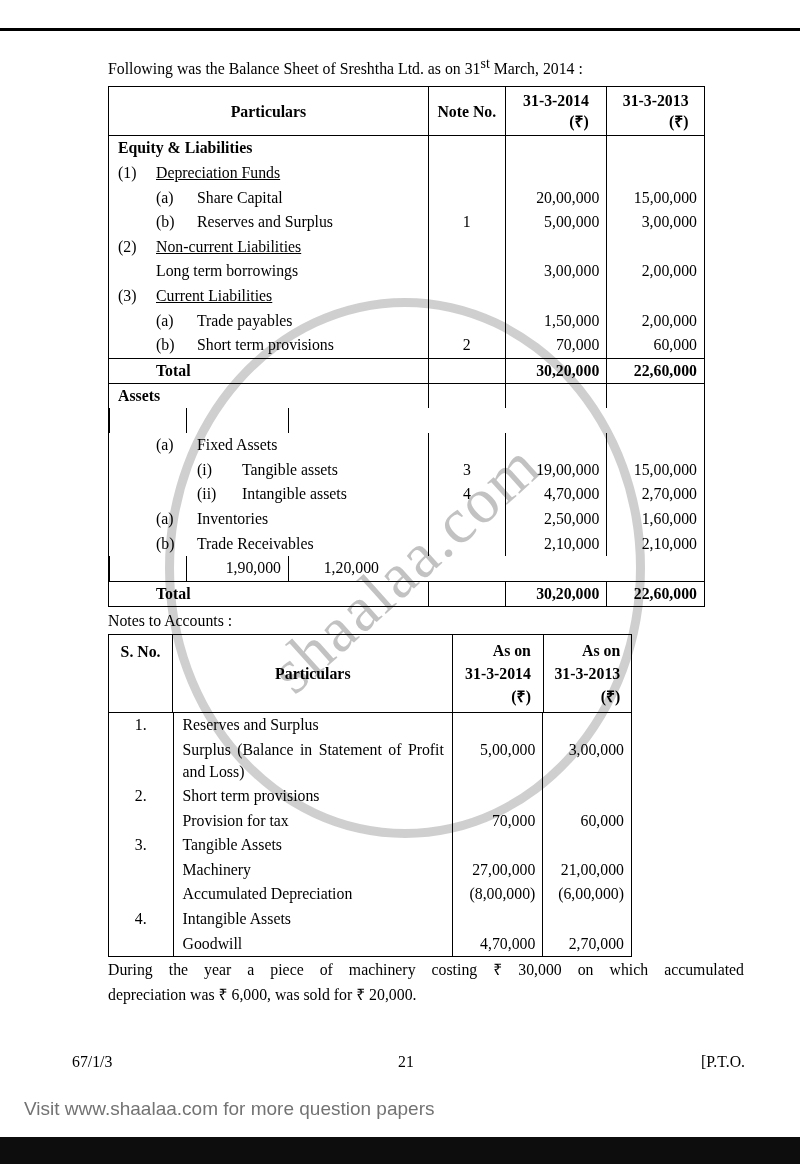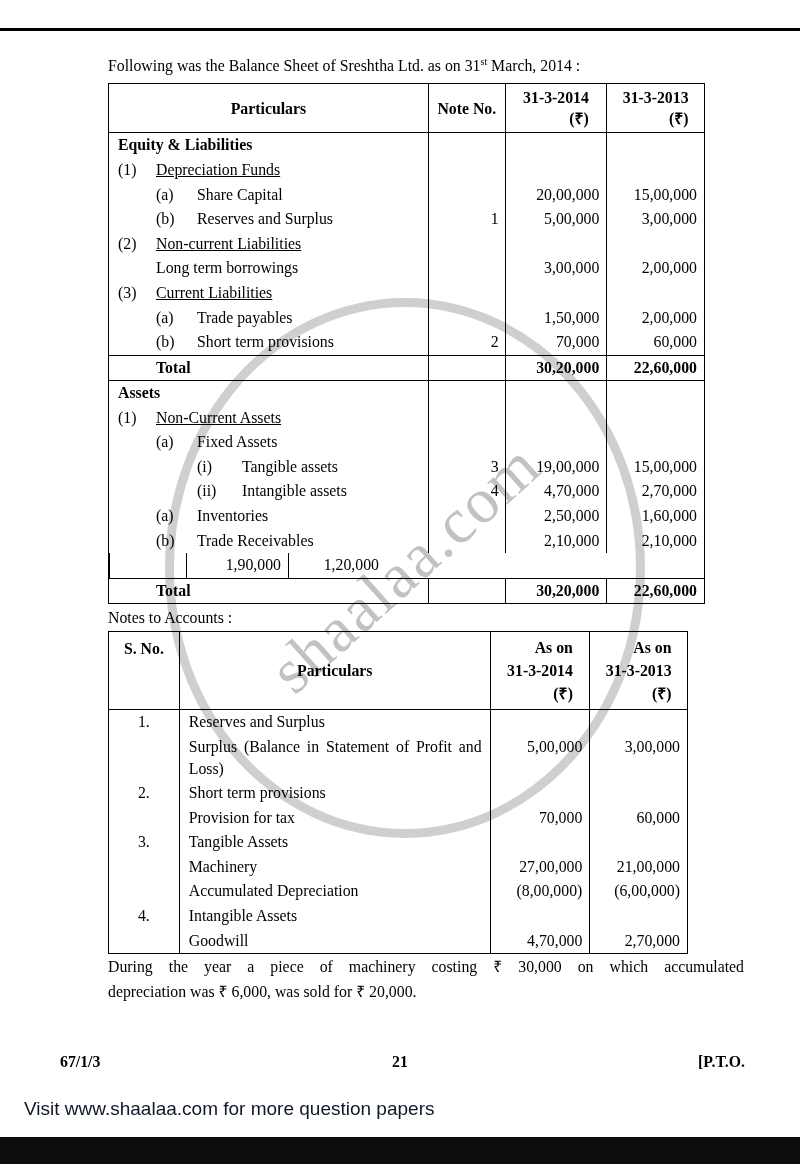--- a/index.html
+++ b/index.html
@@ -6,71 +6,71 @@
   html,body { background:#e8e8e8; }
   .page {
     position:relative; width:800px; height:1164px; margin:0 auto;
     background:#ffffff; overflow:hidden;
     font-family:"Liberation Serif", serif; color:#000; font-size:15.8px;
   }
   .top-rule { position:absolute; top:28px; left:0; right:0; height:3px; background:#000; }
   .content { position:relative; z-index:2; padding:56px 0 0 108px; }
 
   .intro { margin-bottom:8px; }
-  .intro sup { font-size:10px; vertical-align:super; }
+  .intro sup { font-size:14px; vertical-align:super; }
 
   
   .ttable { border:1.6px solid #000; background:transparent; }
   .trow { display:flex; align-items:stretch; min-height:24.6px; }
   .cell { padding:1.2px 6px; line-height:22px; }
   .bold { font-weight:bold; }
   .ul { text-decoration:underline; }
   .rule-top { border-top:1.6px solid #000; }
 
   
   .bs { width:597px; }
   .bs-head { display:flex; border-bottom:1.6px solid #000; font-weight:bold; text-align:center; }
   .bs-head .cell { display:flex; flex-direction:column; justify-content:center; align-items:center;
                    padding:3px 2px; line-height:21px; min-height:46px; white-space:pre-line; }
   .c-part  { width:320px; }
-  .c-note  { width:77px;  border-left:1.2px solid #000; text-align:right; }
+  .c-note  { width:77px;  border-left:1.2px solid #000; text-align:center; }
   .c-amt   { width:102px; border-left:1.2px solid #000; text-align:right; padding-right:7px; }
   .c-amt2  { width:98px;  border-left:1.2px solid #000; text-align:right; padding-right:7px; }
   .lvl0 { padding-left:9px; }
   .lvl1 { padding-left:47px; }
   .lvl2 { padding-left:88px; }
   .lvl0 .prefix { display:inline-block; width:38px; }
   .lvl1 .prefix { display:inline-block; width:41px; }
   .lvl2 .prefix { display:inline-block; width:45px; }
 
   
   .notes-heading { margin:5px 0 4px 0; }
-  .nt { width:580px; }
+  .nt { width:524px; }
   .nt-head { display:flex; border-bottom:1.6px solid #000; font-weight:bold; text-align:center; }
   .nt-head .cell { display:flex; flex-direction:column; justify-content:center; align-items:center;
                    padding:3px 2px; line-height:23px; min-height:77px; white-space:pre-line; }
   .n-sno  { width:70px; text-align:center; }
   .nt-head .n-sno { justify-content:flex-start; padding-top:5px; }
   .n-part { width:312px; border-left:1.2px solid #000; padding-left:9px; padding-right:8px; }
   .n-part.justify { text-align:justify; text-align-last:left; }
   .n-a    { width:100px; border-left:1.2px solid #000; text-align:right; padding-right:7px; }
   .n-b    { width:98px;  border-left:1.2px solid #000; text-align:right; padding-right:7px; }
 
   
   .closing1 { margin-top:8px; width:640px; }
   .closing2 { width:636px; line-height:25px; }
   .jline { text-align:justify; text-align-last:justify;font-family:Liberation Serif, serif; }
 
   
-  .footer { position:absolute; top:1053px; left:0; right:0; height:24px; z-index:2; font-weight:bold; }
+  .footer { position:absolute; top:1053px; left:12px; right:0; height:24px; z-index:2; font-weight:normal; }
   .footer .f-left   { position:absolute; left:60px; }
   .footer .f-center { position:absolute; left:50%; transform:translateX(-50%); }
   .footer .f-right  { position:absolute; right:55px; }
   .banner { position:absolute; top:1098px; left:24px; z-index:2;
-            font-family:"Liberation Sans", sans-serif; font-size:19px; color:#0f172a; }
+            font-family:"Liberation Sans", sans-serif; font-size:19px; color:#737373; }
   .bottom-bar { position:absolute; left:0; right:0; bottom:0; height:27px; background:#0d0d0d; z-index:2; }
 
   
   .watermark {
     position:absolute; left:165px; top:298px; width:480px; height:540px;
     border:9px solid rgba(128,128,128,0.38); border-radius:50%;
     display:flex; align-items:center; justify-content:center;
     z-index:1; pointer-events:none;
   }
   .watermark .wm-text {
@@ -163,21 +163,20 @@
             <div class="cell c-amt">30,20,000</div>
             <div class="cell c-amt2">22,60,000</div>
           </div>
           <div class="trow rule-top bold">
             <div class="cell c-part lvl0"><span class="lab">Assets</span></div>
             <div class="cell c-note"></div>
             <div class="cell c-amt"></div>
             <div class="cell c-amt2"></div>
           </div>
           <div class="trow">
-            <div class="cell c-part lvl0"><span class="prefix">(1)</span><span class="lab ul">Non-Current Assets</span></div>
             <div class="cell c-note"></div>
             <div class="cell c-amt"></div>
             <div class="cell c-amt2"></div>
           </div>
           <div class="trow">
             <div class="cell c-part lvl1"><span class="prefix">(a)</span><span class="lab">Fixed Assets</span></div>
             <div class="cell c-note"></div>
             <div class="cell c-amt"></div>
             <div class="cell c-amt2"></div>
           </div>

